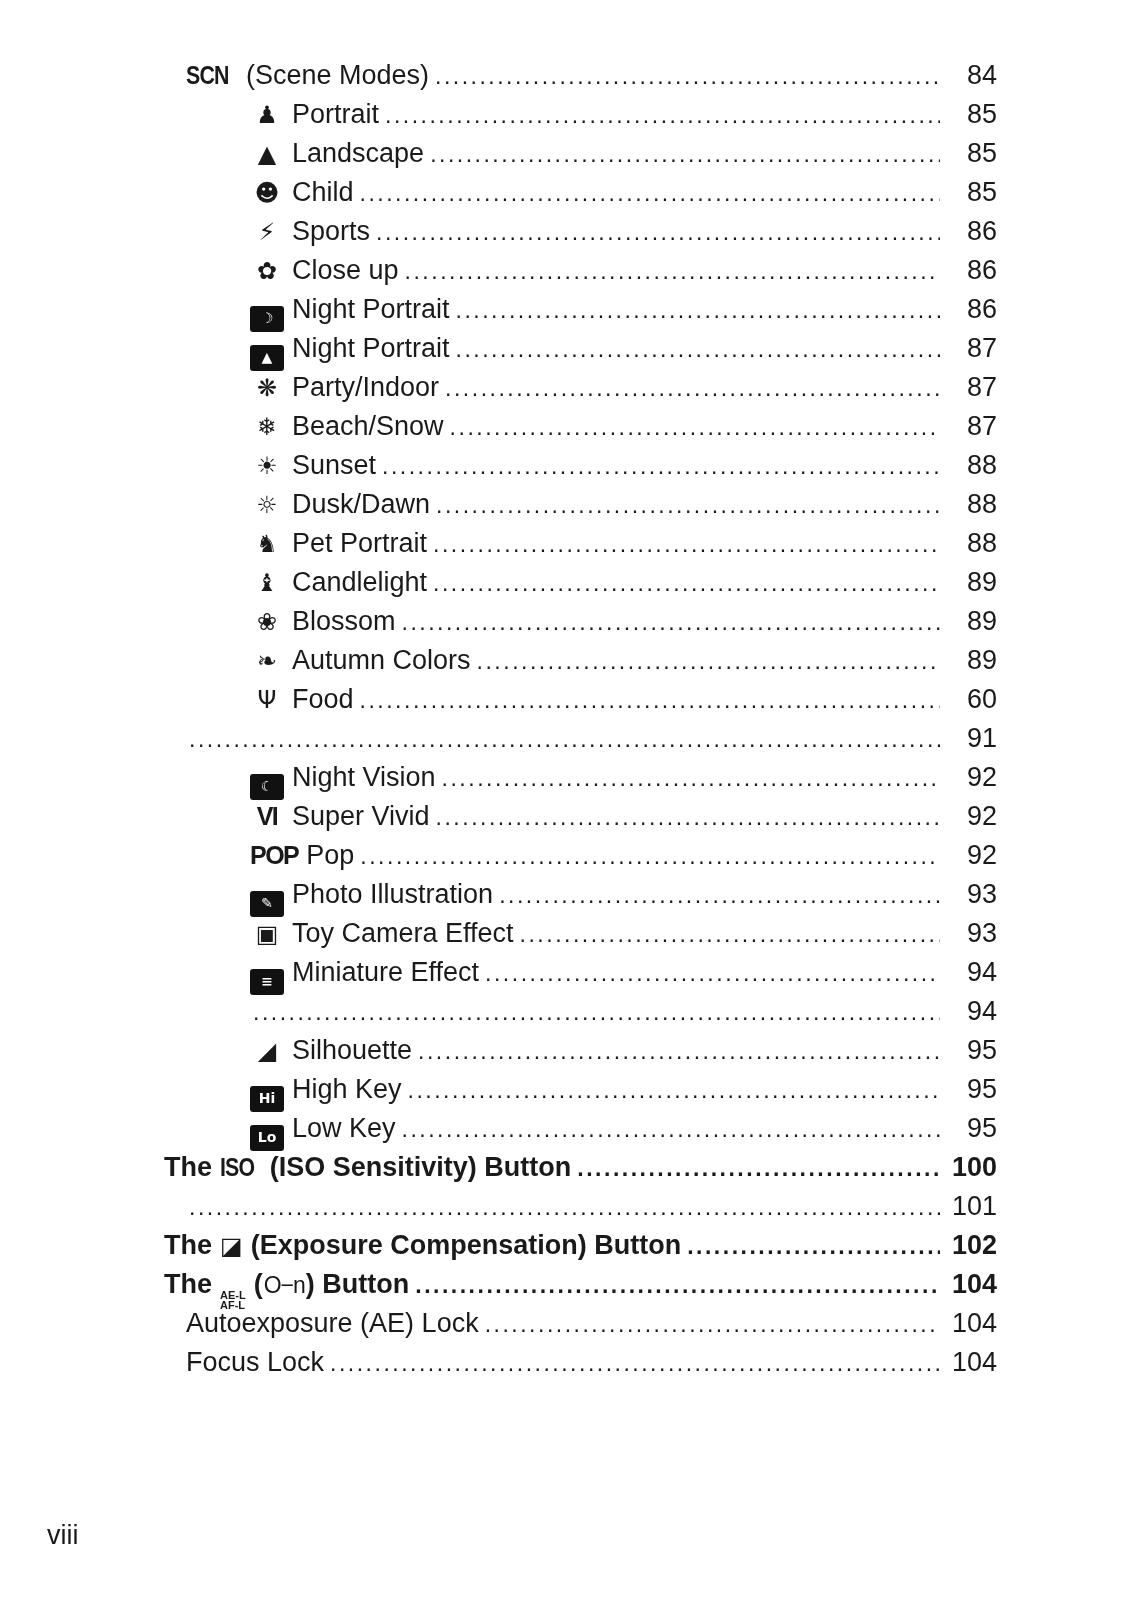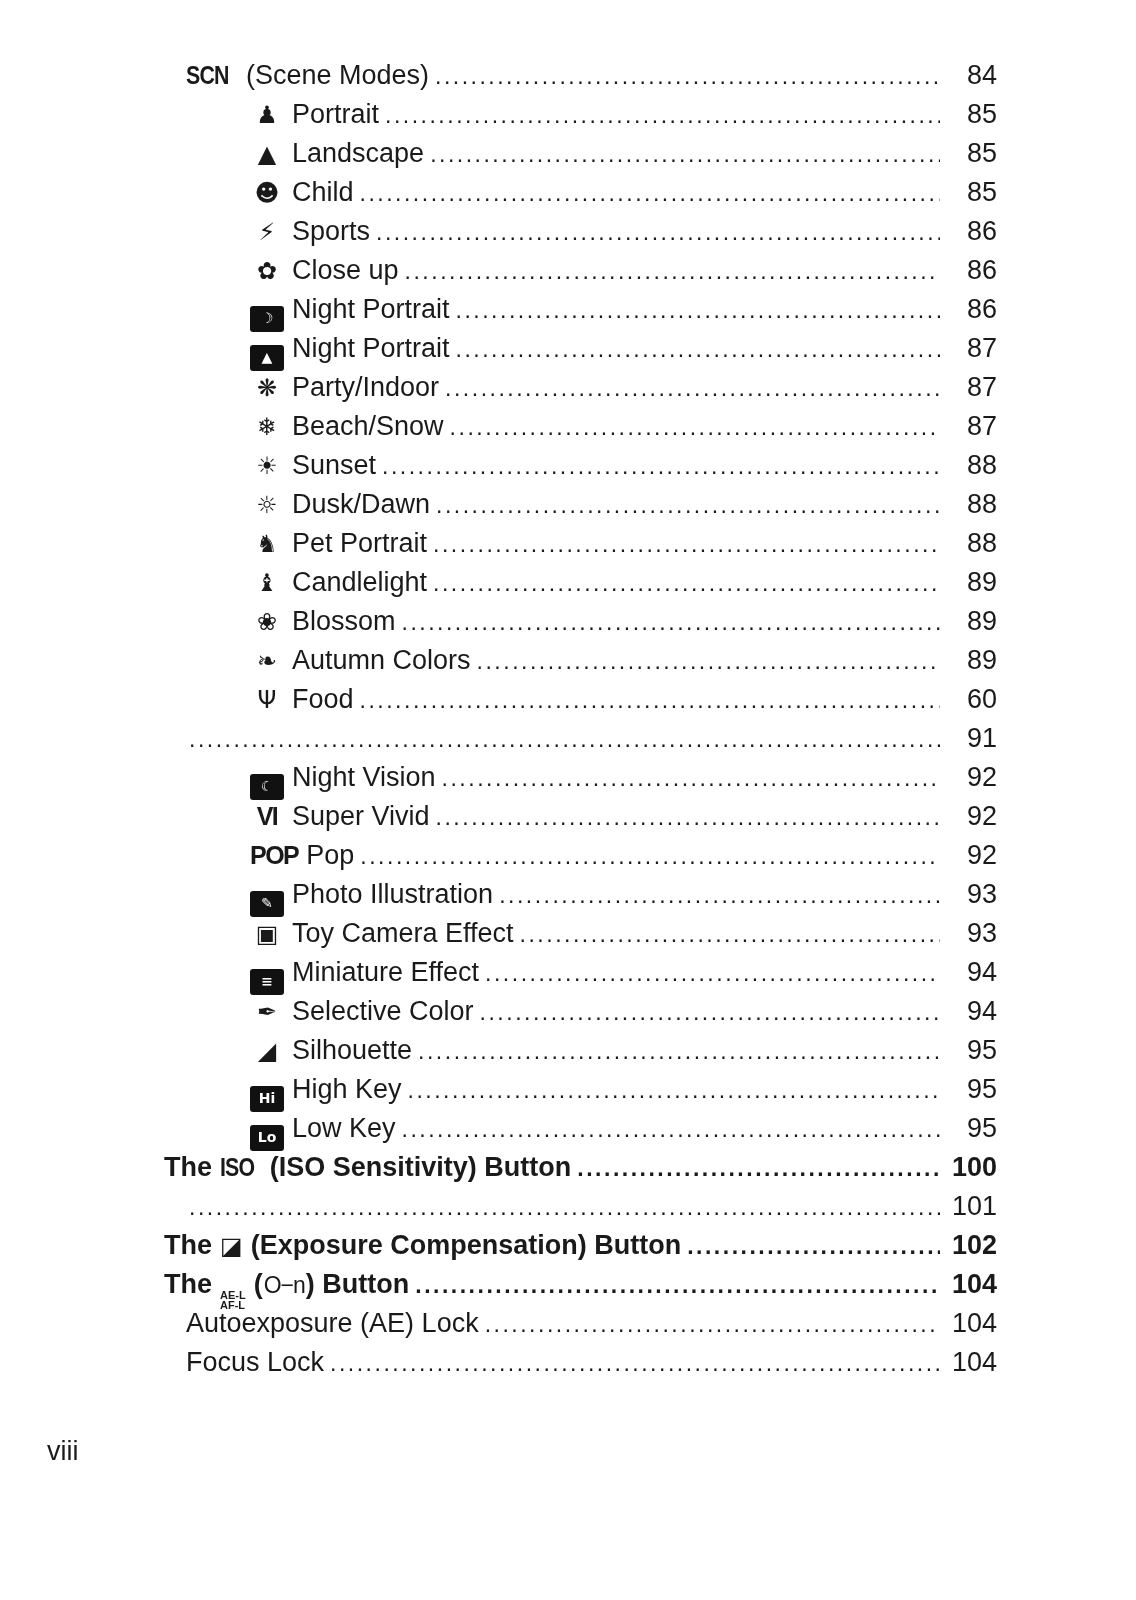--- a/index.html
+++ b/index.html
@@ -46,21 +46,21 @@
     border-radius: 3px; font-size: 14px; font-weight: 700;
     vertical-align: -5px; font-family: "DejaVu Sans", sans-serif;
   }
   .level-2 .icon-boxed { align-self: center; }
   .icon-stack {
     display: inline-flex; flex-direction: column;
     font-size: 11px; line-height: 10px; font-weight: 700;
     vertical-align: -6px; letter-spacing: 0;
   }
   .stack-line { display: block; }
-  .footer { position: absolute; left: 47px; top: 1436px; font-size: 27px; }
+  .footer { position: absolute; left: 47px; top: 1520px; font-size: 27px; }
 </style>
 </head>
 <body>
 
 <div class="toc">
     <div class="toc-row level-1">
     <span class="parts"><span class="icon icon-text">SCN</span><span class="entry-label">(Scene Modes)</span></span>
     <span class="leader"></span>
     <span class="page-num">84</span>
   </div>
@@ -172,21 +172,20 @@
     <span class="parts"><span class="icon icon-glyph">▣</span><span class="entry-label">Toy Camera Effect</span></span>
     <span class="leader"></span>
     <span class="page-num">93</span>
   </div>
     <div class="toc-row level-2">
     <span class="parts"><span class="icon icon-boxed">≡</span><span class="entry-label">Miniature Effect</span></span>
     <span class="leader"></span>
     <span class="page-num">94</span>
   </div>
     <div class="toc-row level-2">
-    <span class="parts"><span class="icon icon-glyph">✒</span><span class="entry-label">Selective Color</span></span>
     <span class="leader"></span>
     <span class="page-num">94</span>
   </div>
     <div class="toc-row level-2">
     <span class="parts"><span class="icon icon-glyph">◢</span><span class="entry-label">Silhouette</span></span>
     <span class="leader"></span>
     <span class="page-num">95</span>
   </div>
     <div class="toc-row level-2">
     <span class="parts"><span class="icon icon-boxed">Hi</span><span class="entry-label">High Key</span></span>

